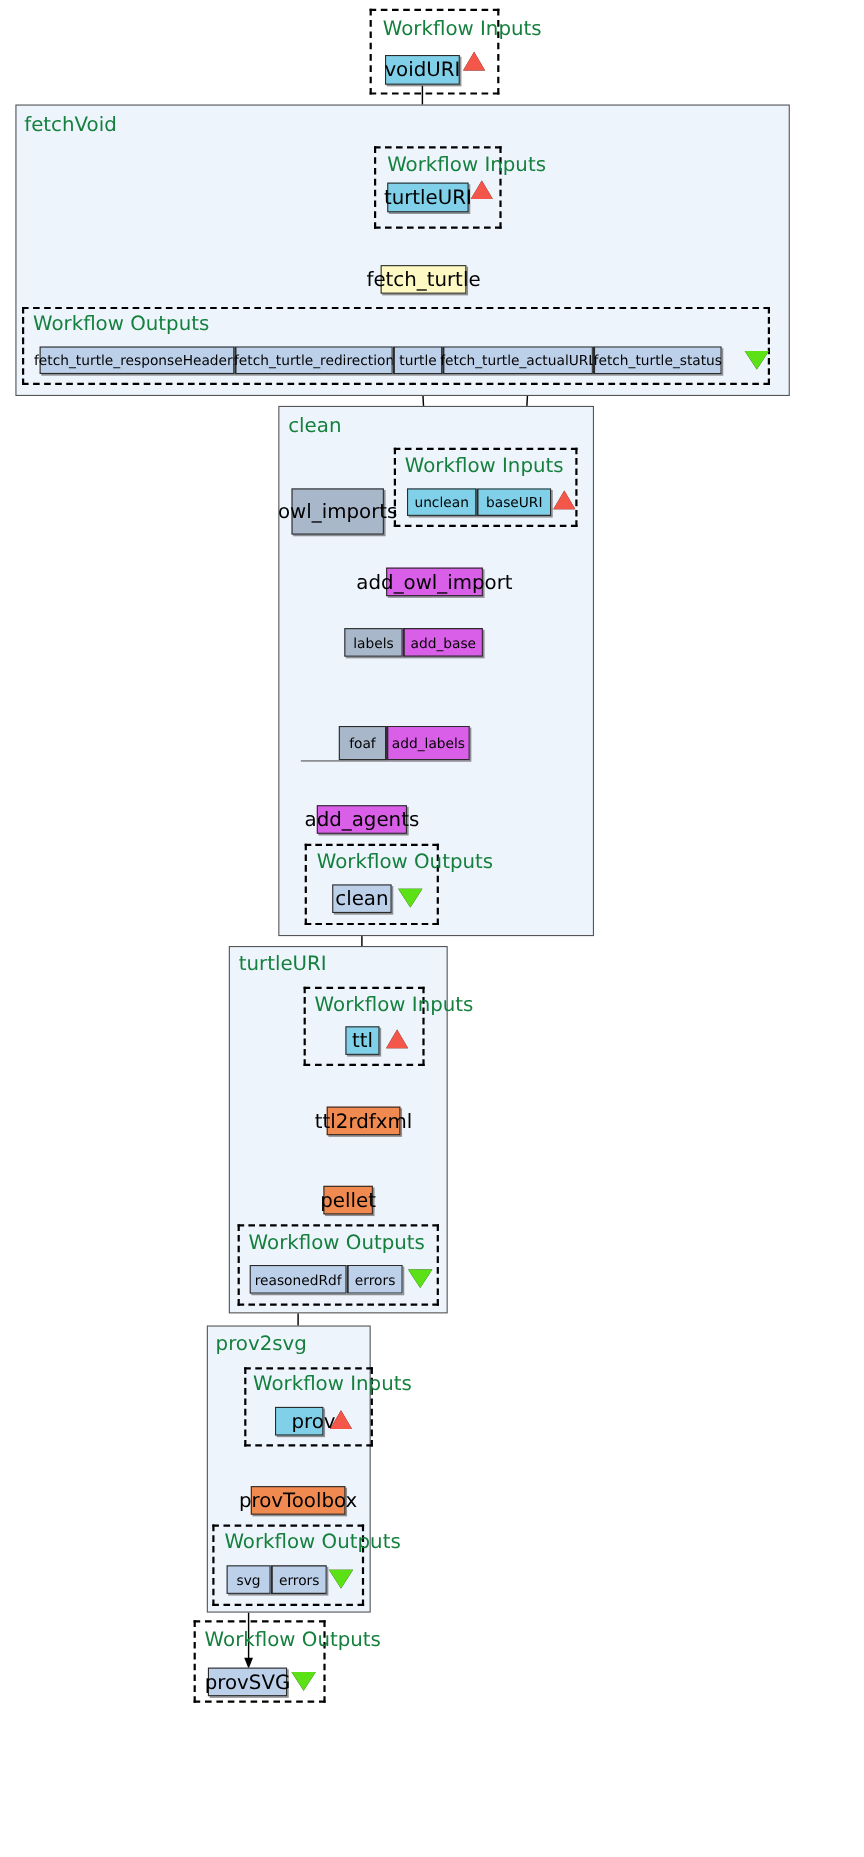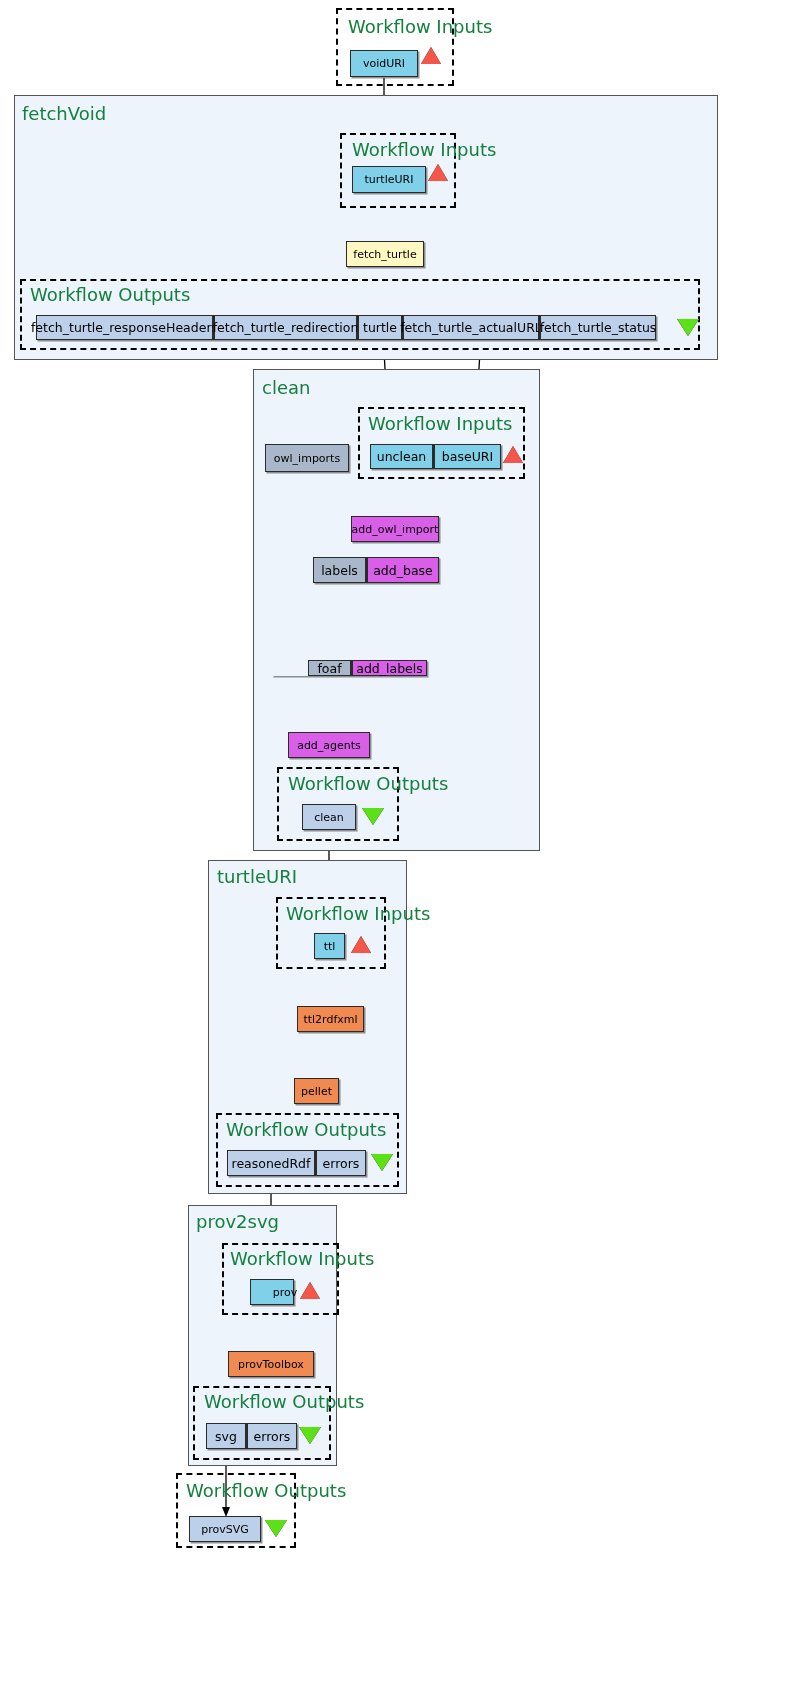--- a/index.html
+++ b/index.html
@@ -10,21 +10,21 @@
 
   
   .cluster{position:absolute;box-sizing:border-box;}
   .cluster.solid{border:1px solid #555555;background:#eef4fc;}
   .cluster.dashed{border:2px dashed #000000;background:transparent;}
   .cluster-label{position:absolute;font-size:18px;color:#15803d;white-space:nowrap;}
 
   
   .node{position:absolute;box-sizing:border-box;border:1px solid #2b2b2b;
         display:flex;align-items:center;justify-content:center;
-        font-size:11px;color:#000;white-space:nowrap;
+        font-size:18px;color:#000;white-space:nowrap;
         box-shadow:1.5px 1.5px 0 rgba(60,60,60,.55);}
   .n-input    {background:#7fd0e8;}
   .n-process  {background:#fef9c3;align-items:center;}
   .n-output   {background:#bcd0ea;}
   .n-gray     {background:#a8b7c9;}
   .n-magenta  {background:#d95fe8;}
   .n-orange   {background:#f08a50;}
 
   
   .pair{position:absolute;display:flex;box-sizing:border-box;
@@ -186,48 +186,48 @@
     </div>
   </div>
   <div class="tri tri-down" style="left:677px;top:319px;"></div>
 
   <div class="cluster solid" style="left:253px;top:369px;width:287px;height:482px;"></div>
   <div class="cluster-label" style="left:262px;top:377px;">clean</div>
 
   <div class="cluster dashed" style="left:358px;top:407px;width:167px;height:72px;"></div>
   <div class="cluster-label" style="left:368px;top:413px;">Workflow Inputs</div>
 
-  <div class="node n-gray" style="left:265px;top:444px;width:84px;height:28px;">
+  <div class="node n-gray" style="left:265px;top:444px;width:84px;height:42px;">
     <span>owl_imports</span>
   </div>
 
   <div class="pair" style="left:370px;top:444px;height:25px;">
     <div class="n-input" style="width:63px;">
       <span>unclean</span>
     </div>
     <div class="n-input" style="width:68px;">
       <span>baseURI</span>
     </div>
   </div>
   <div class="tri tri-up" style="left:503px;top:446px;"></div>
 
   <div class="node n-magenta" style="left:351px;top:516px;width:88px;height:26px;">
     <span>add_owl_import</span>
   </div>
 
-  <div class="pair" style="left:313px;top:557px;height:26px;">
+  <div class="pair" style="left:313px;top:571px;height:26px;">
     <div class="n-gray" style="width:53px;">
       <span>labels</span>
     </div>
     <div class="n-magenta" style="width:73px;">
       <span>add_base</span>
     </div>
   </div>
 
-  <div class="pair" style="left:272px;top:660px;height:16px;padding-left:36px;">
+  <div class="pair" style="left:272px;top:660px;height:31px;padding-left:36px;">
     <div class="n-gray" style="width:43px;">
       <span>foaf</span>
     </div>
     <div class="n-magenta" style="width:76px;">
       <span>add_labels</span>
     </div>
   </div>
 
   <div class="node n-magenta" style="left:288px;top:732px;width:82px;height:26px;">
     <span>add_agents</span>

